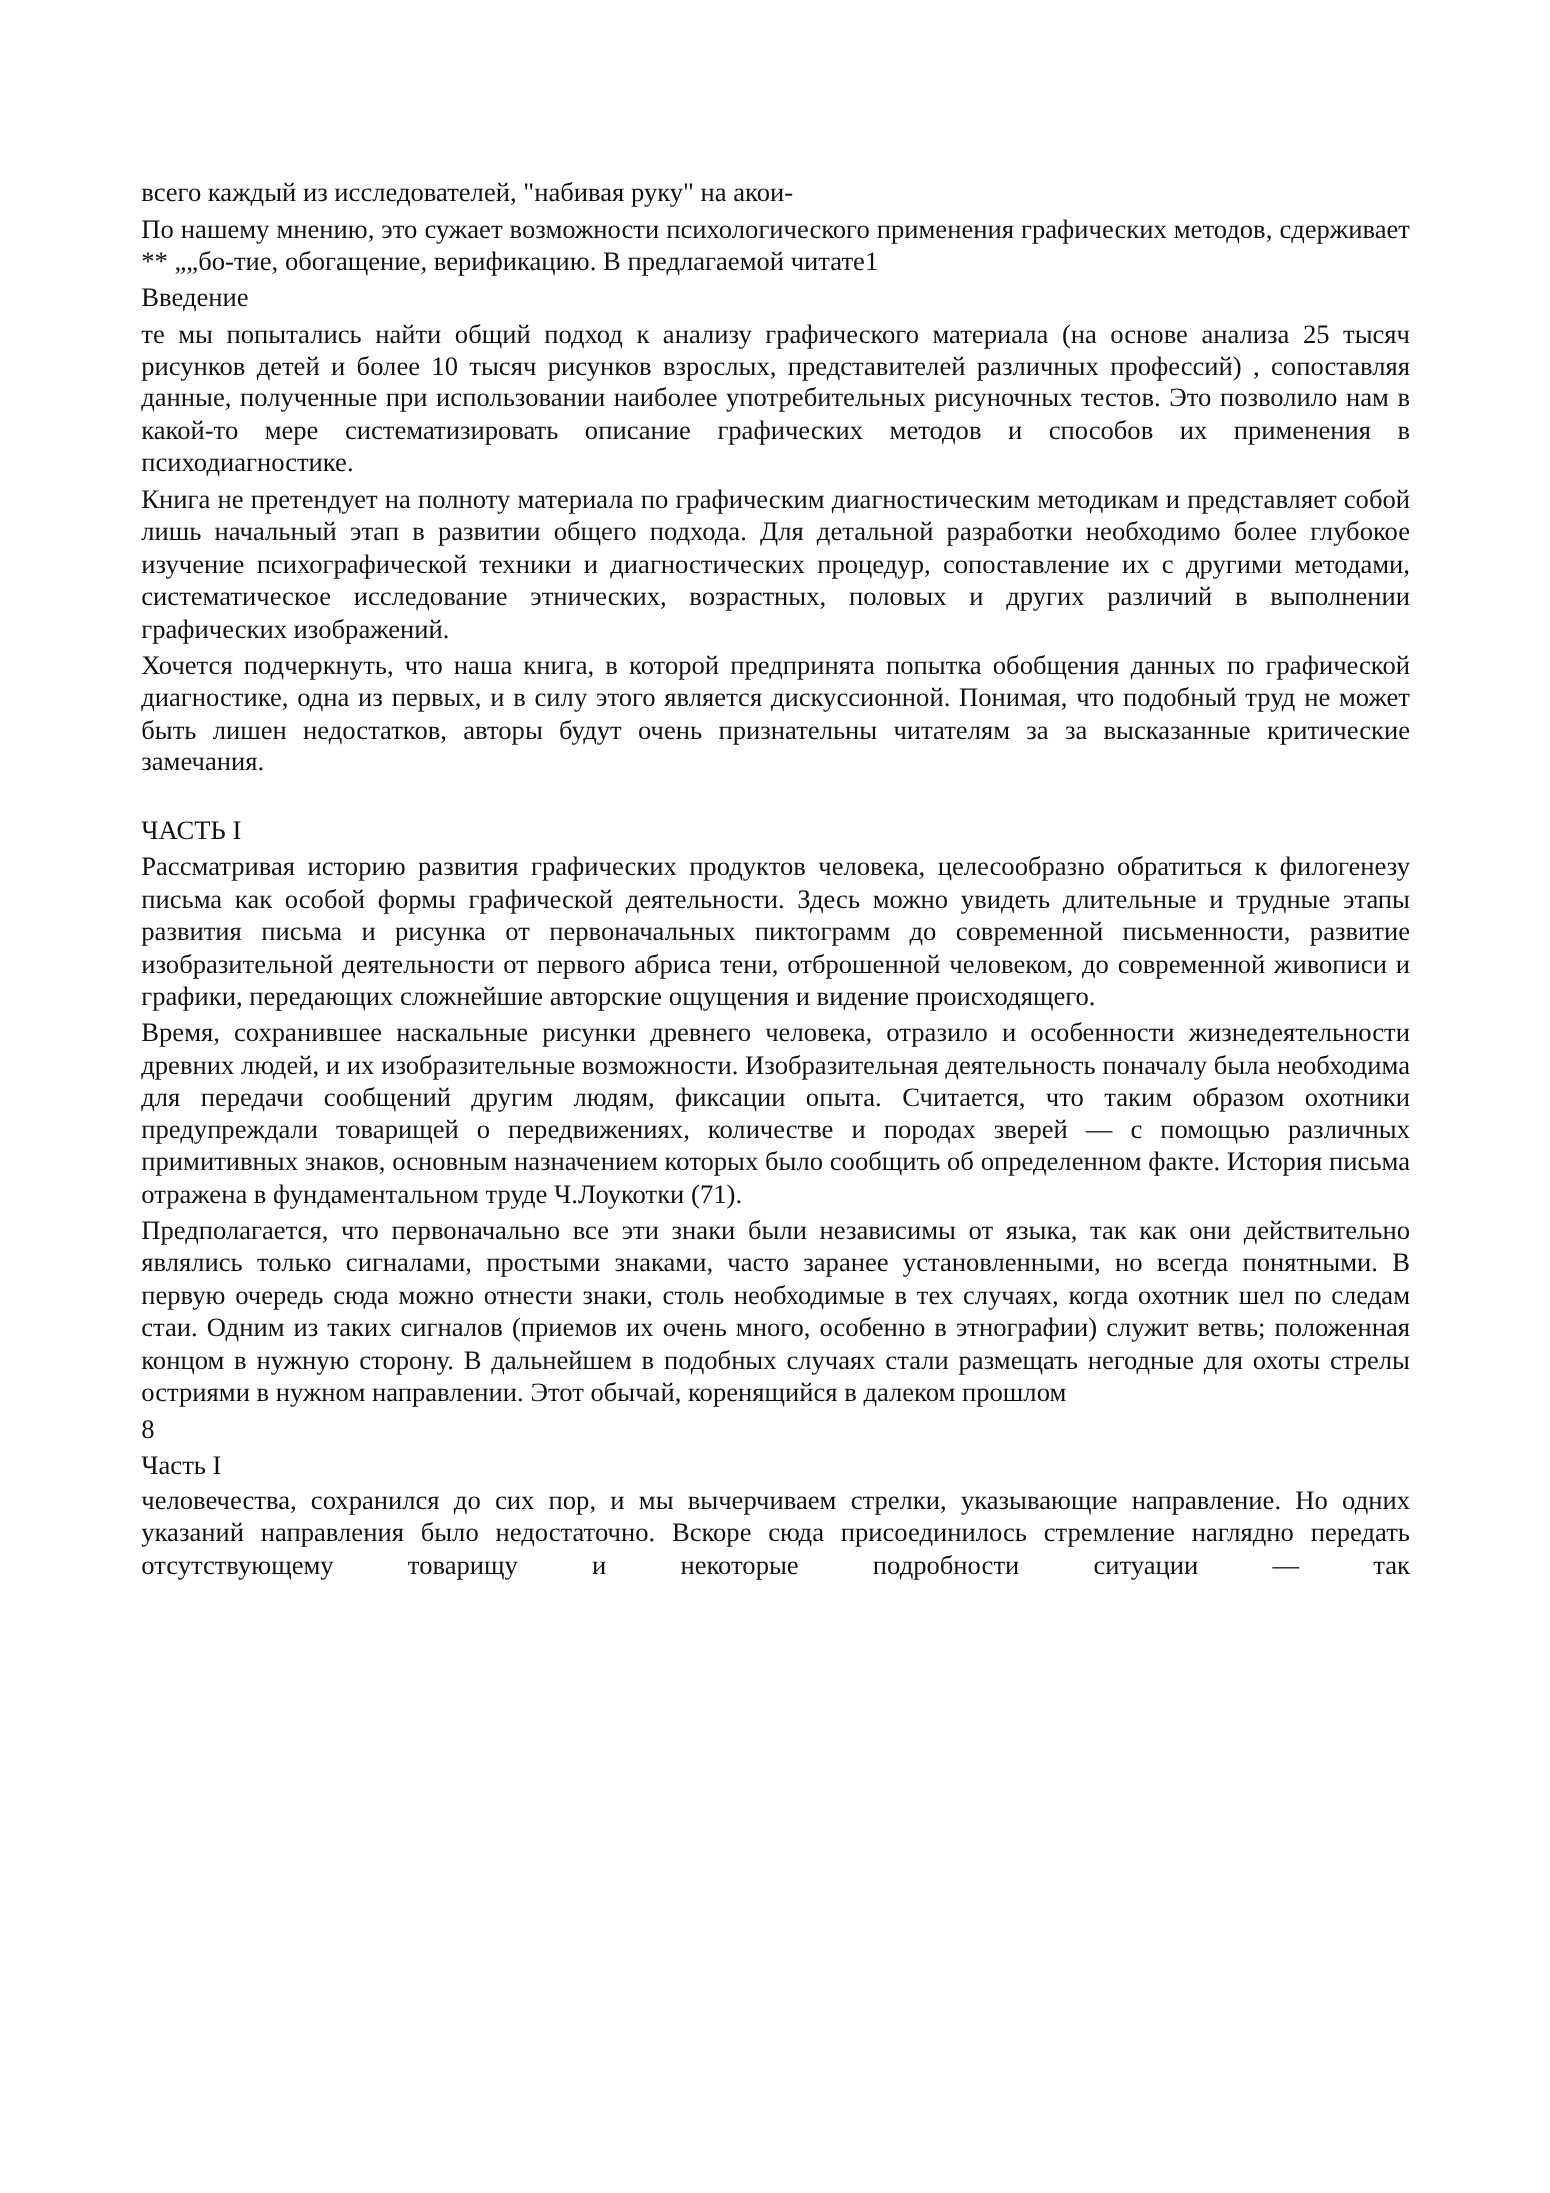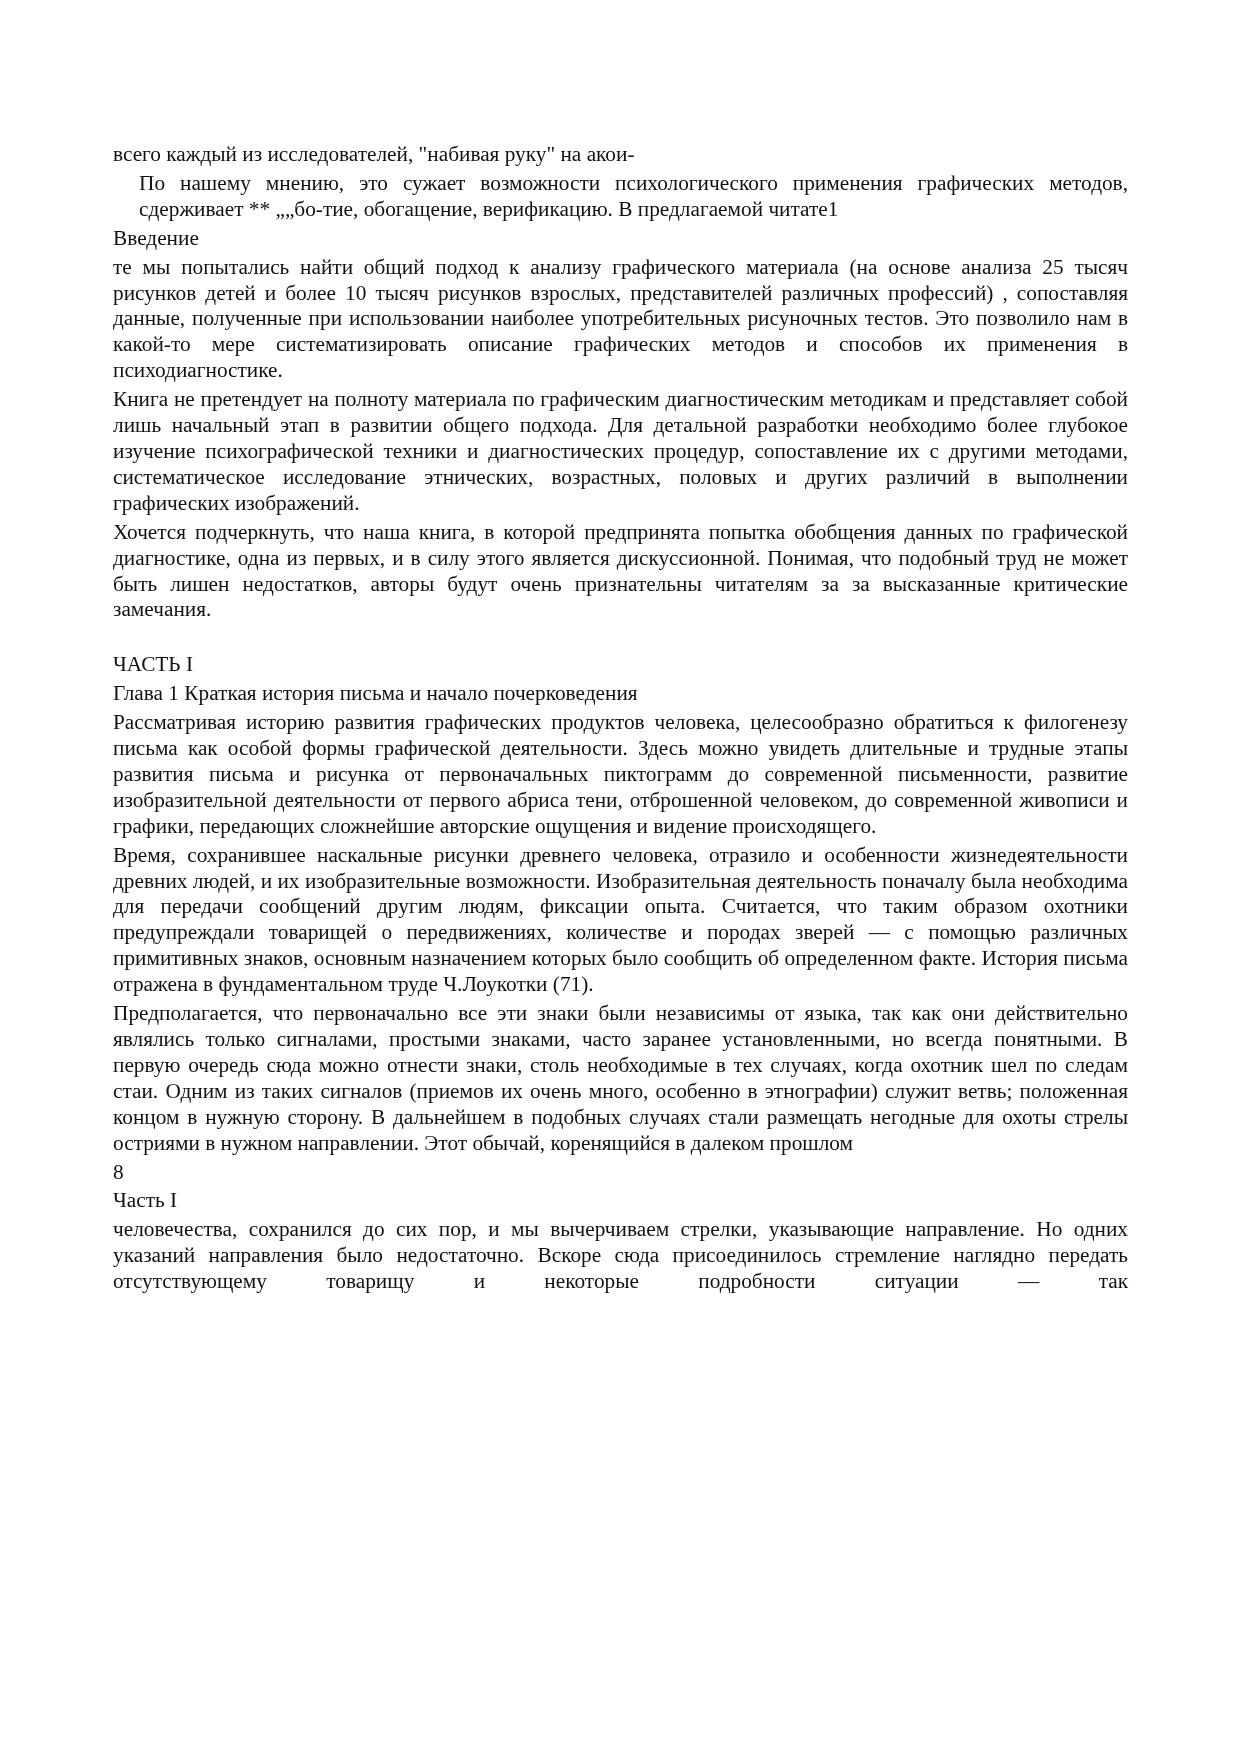--- a/index.html
+++ b/index.html
@@ -34,27 +34,26 @@
     }
     .spacer {
       height: 26px;
     }
   </style>
 </head>
 <body>
 
 <div class="page">
   <div class="line">всего каждый из исследователей, "набивая руку" на акои-</div>
-  <p class="para" style="text-align-last:left;margin-left:26px;">По нашему мнению, это сужает возможности психологического применения графических методов, сдерживает **    „„бо-тие, обогащение, верификацию. В предлагаемой читате1</p>
+  <p class="para" style="text-align-last:left;">По нашему мнению, это сужает возможности психологического применения графических методов, сдерживает **    „„бо-тие, обогащение, верификацию. В предлагаемой читате1</p>
   <div class="line">Введение</div>
   <p class="para">те мы попытались найти общий подход к анализу графического материала (на основе анализа 25 тысяч рисунков детей и более 10 тысяч рисунков взрослых, представителей различных профессий) , сопоставляя данные, полученные при использовании наиболее употребительных рисуночных тестов. Это позволило нам в какой-то мере систематизировать описание графических методов и способов их применения в психодиагностике.</p>
   <p class="para">Книга не претендует на полноту материала по графическим диагностическим методикам и представляет собой лишь начальный этап в развитии общего подхода. Для детальной разработки необходимо более глубокое изучение психографической техники и диагностических процедур, сопоставление их с другими методами, систематическое исследование этнических, возрастных, половых и других различий в выполнении графических изображений.</p>
   <p class="para">Хочется подчеркнуть, что наша книга, в которой предпринята попытка обобщения данных по графической диагностике, одна из первых, и в силу этого является дискуссионной. Понимая, что подобный труд не может быть лишен недостатков, авторы будут очень признательны читателям за за высказанные критические замечания.</p>
   <div class="spacer"></div>
   <div class="line">ЧАСТЬ I</div>
-  <div class="line">Глава 1 Краткая история письма и начало почерковедения</div>
   <p class="para">Рассматривая историю развития графических продуктов человека, целесообразно обратиться к филогенезу письма как особой формы графической деятельности. Здесь можно увидеть длительные и трудные этапы развития письма и рисунка от первоначальных пиктограмм до современной письменности, развитие изобразительной деятельности от первого абриса тени, отброшенной человеком, до современной живописи и графики, передающих сложнейшие авторские ощущения и видение происходящего.</p>
   <p class="para">Время, сохранившее наскальные рисунки древнего человека, отразило и особенности жизнедеятельности древних людей, и их изобразительные возможности. Изобразительная деятельность поначалу была необходима для передачи сообщений другим людям, фиксации опыта. Считается, что таким образом охотники предупреждали товарищей о передвижениях, количестве и породах зверей — с помощью различных примитивных знаков, основным назначением которых было сообщить об определенном факте. История письма отражена в фундаментальном труде Ч.Лоукотки (71).</p>
   <p class="para">Предполагается, что первоначально все эти знаки были независимы от языка, так как они действительно являлись только сигналами, простыми знаками, часто заранее установленными, но всегда понятными. В первую очередь сюда можно отнести знаки, столь необходимые в тех случаях, когда охотник шел по следам стаи. Одним из таких сигналов (приемов их очень много, особенно в этнографии) служит ветвь; положенная концом в нужную сторону. В дальнейшем в подобных случаях стали размещать негодные для охоты стрелы остриями в нужном направлении. Этот обычай, коренящийся в далеком прошлом</p>
   <div class="line">8</div>
   <div class="line">Часть I</div>
   <p class="para" style="text-align-last:justify;">человечества, сохранился до сих пор, и мы вычерчиваем стрелки, указывающие направление. Но одних указаний направления было недостаточно. Вскоре сюда присоединилось стремление наглядно передать отсутствующему товарищу и некоторые подробности ситуации — так</p>
 </div>
 
 </body></html>

